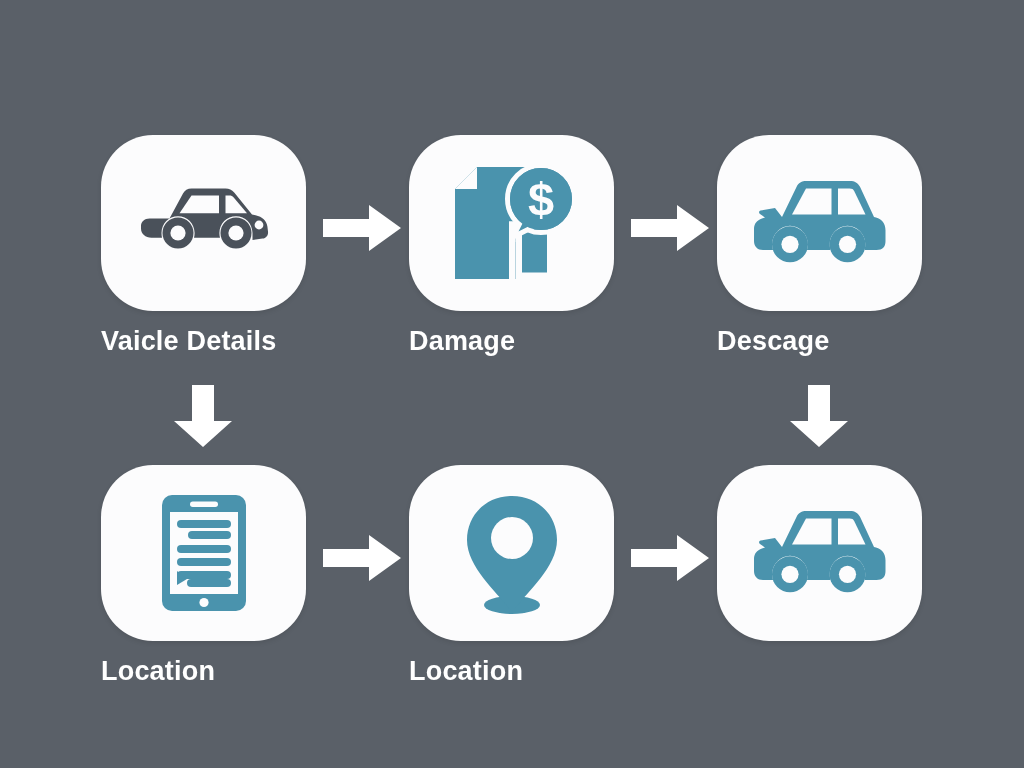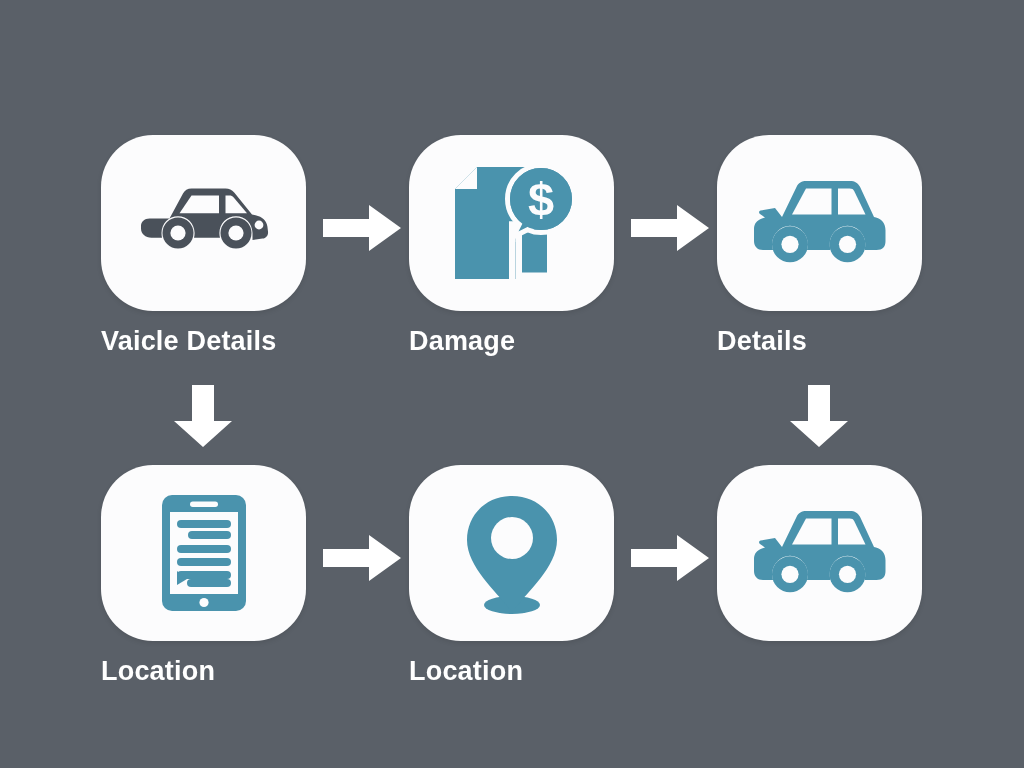--- a/index.html
+++ b/index.html
@@ -120,21 +120,21 @@
           <path fill="#4a93ad" d="M30 42 L44.5 12 C46.5 7.8 49.6 6 54.5 6 L98 6 C102.8 6 105.8 7.8 108 11.8 L122 42 L124 42.6 C130 44.4 133.5 48.6 133.5 55.6 L133.5 66 C133.5 72 130.5 75 124.5 75 L112.5 75 C113 73.2 113.3 71.2 113.3 69.3 C113.3 59 105.3 50.7 95.5 50.7 C85.7 50.7 77.7 59 77.7 69.3 C77.7 71.2 78 73.2 78.5 75 L55 75 C55.5 73.2 55.8 71.2 55.8 69.3 C55.8 59 47.8 50.7 38 50.7 C28.2 50.7 20.2 59 20.2 69.3 C20.2 71.2 20.5 73.2 21 75 L11 75 C5.5 75 2 71.6 2 66 L2 54 C2 48.8 4.8 45.2 10 43.5 L13 42.5 L8 39 C6.5 38 6.8 36 8.6 35.6 L23 33 Z"></path>
           <path fill="#fcfcfd" d="M54 13.5 L79.5 13.5 L79.5 39.5 L40 39.5 Z"></path>
           <path fill="#fcfcfd" d="M86 13.5 L97.5 13.5 C100 13.5 101.3 14.2 102.4 16.4 L113.5 39.5 L86 39.5 Z"></path>
           <circle cx="38" cy="69.3" r="18" fill="#4a93ad"></circle>
           <circle cx="38" cy="69.3" r="8.6" fill="#fcfcfd"></circle>
           <circle cx="95.5" cy="69.3" r="18" fill="#4a93ad"></circle>
           <circle cx="95.5" cy="69.3" r="8.6" fill="#fcfcfd"></circle>
         </svg>
       </span>
     </div>
-    <div class="node-label">Details</div>
+    <div class="node-label">Descage</div>
   </div>
 
   <div class="node" id="node-4">
     <div class="card">
       <span>
         <svg width="88" height="120" viewBox="0 0 88 120">
           <rect x="2" y="2" width="84" height="116" rx="10" ry="10" fill="#4a93ad"></rect>
           <rect x="10" y="19" width="68" height="82" fill="#fcfcfd"></rect>
           <rect x="30" y="8.5" width="28" height="5.5" rx="2.75" ry="2.75" fill="#fcfcfd"></rect>
           <circle cx="44" cy="109.5" r="4.6" fill="#fcfcfd"></circle>

